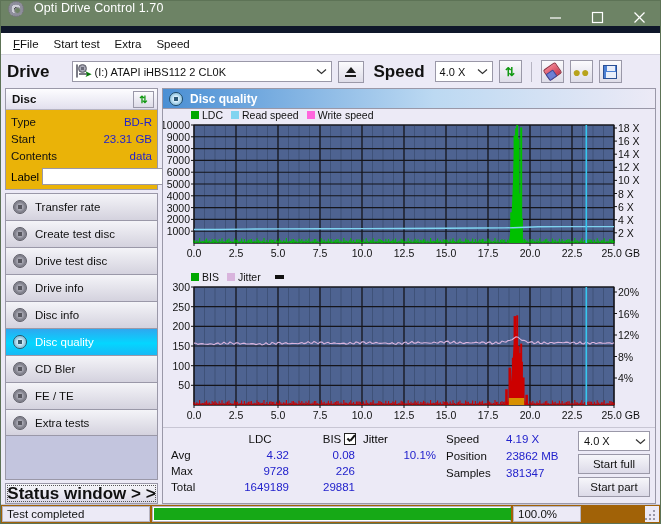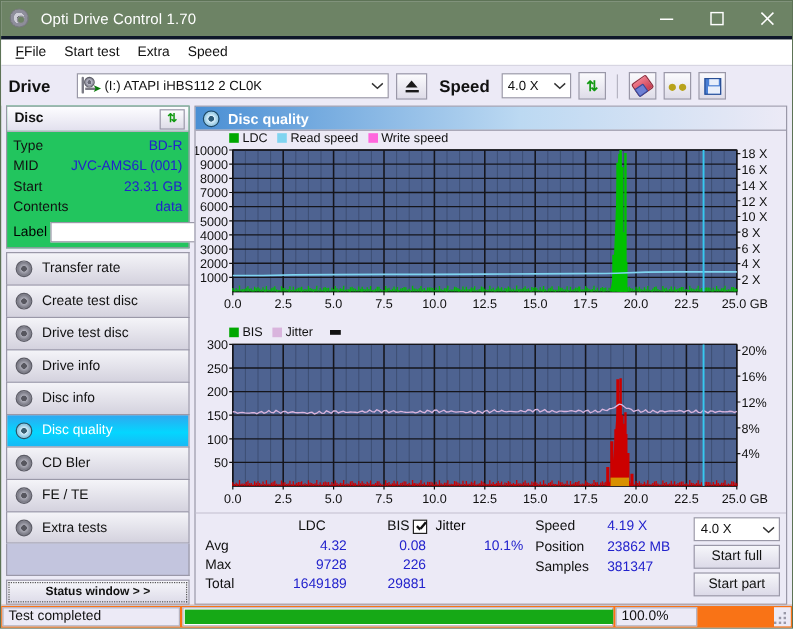--- a/index.html
+++ b/index.html
@@ -14,23 +14,23 @@
   .window {
     width: 661px; height: 524px;
     background: #eceaf6;
     border: 1px solid #5d7356;
     position: relative;
     display: flex; flex-direction: column;
   }
   
   .titlebar {
     height: 32px; background: #6d8365;
-    display: flex; align-items: center;
+    display: flex; 
     flex: 0 0 32px;
-    border-bottom: 3px solid #0f172a;
+    border-bottom: 7px solid #0f172a;
   }
   .titlebar .app-icon {
     width: 18px; height: 18px; margin-left: 7px; margin-right: 8px;
     position: relative;
   }
   .disc-glyph {
     width: 16px; height: 16px; border-radius: 50%;
     background: radial-gradient(circle at 50% 50%, #3a3a3a 0 16%, #cfcfd8 18% 44%, #8e8e9c 46% 70%, #d8d8e2 72% 100%);
     border: 1px solid #77777f;
     position: relative; display:block;
@@ -56,21 +56,21 @@
     border-bottom: 1px solid #d7d5e2;
   }
   .menuitem { padding: 2px 11px 2px 4px; color:#111; font-size: 11.5px; }
   .menuitem u { text-decoration: underline; }
   
   .toolbar {
     flex: 0 0 33px; height:33px; background:#eceaf6;
     display:flex; align-items:center; padding: 0 6px;
     gap: 6px;
   }
-  .tb-label { font-size: 14px; font-weight: bold; color:#111; }
+  .tb-label { font-size: 17px; font-weight: bold; color:#111; }
   .combo {
     height: 21px; background:#fff; border:1px solid #9a98a8;
     display:flex; align-items:center; font-size:11px; color:#111;
     position:relative;
   }
   .combo .arrow {
     margin-left:auto; width:18px; height:19px; display:flex; align-items:center; justify-content:center;
     color:#333;
   }
   .drive-combo { width: 260px; margin-left: 16px; }
@@ -111,21 +111,21 @@
   }
   .icon-save::before{content:'';position:absolute;left:3px;top:0;width:8px;height:5px;background:#e8eefa;}
   .icon-save::after{content:'';position:absolute;left:2px;bottom:0;width:10px;height:6px;background:#e8eefa;}
   
   .body {
     flex:1; display:flex; padding: 0 4px 0 4px; gap:4px; min-height:0;
   }
   
   .leftcol { width: 153px; display:flex; flex-direction:column; flex:0 0 153px; }
   .panel {
-    background:#22c55e; border:1px solid #9a98a8;
+    background:#eab308; border:1px solid #9a98a8;
   }
   .panel-header {
     height:21px; background:linear-gradient(#fdfdff,#e2e0ee);
     display:flex;align-items:center; padding:0 3px 0 6px;
     font-weight:bold; font-size:11.5px; color:#111;
     border-bottom:1px solid #b6b4c2;
   }
   .panel-header .hbtn {
     margin-left:auto;width:21px;height:17px;background:linear-gradient(#fbfbfd,#dedce8);
     border:1px solid #9a98a8;display:flex;align-items:center;justify-content:center;
@@ -167,21 +167,21 @@
     border:1px solid #5c5c66; flex:0 0 14px;
   }
   .navitem.active .nav-icon {
     background:radial-gradient(circle,#3a5f70 25%,#cfeaf7 30%,#8fc8e2 62%,#eaf7ff 100%);
     border-color:#2a5264;
   }
   .nav-spacer { flex:1; background:#c3c5de; border:1px solid #9a98a8; border-top:none; min-height:6px; }
   .status-btn {
     height:21px; margin-top:3px; background:linear-gradient(#f6f6fa,#dcdae8);
     border:1px solid #9a98a8; display:flex;align-items:center;justify-content:center;
-    font-size:10px; font-weight:bold; color:#111;
+    font-size:17px; font-weight:bold; color:#111;
     outline:1px dotted #555; outline-offset:-3px;
   }
   
   .rightcol { flex:1; display:flex; flex-direction:column; border:1px solid #9a98a8; background:#eceaf6; min-width:0; }
   .dq-header {
     height:20px; flex:0 0 20px;
     background:linear-gradient(to right,#4a8fd4,#bcd9f2 55%,#eceaf6);
     display:flex; align-items:center; gap:7px; padding-left:6px;
     font-weight:bold; font-size:12px; color:#ffffff;
     border-bottom:1px solid #9a98a8;
@@ -221,21 +221,21 @@
   .sr-ctrls { flex:1; display:flex; flex-direction:column; gap:3px; padding-right:3px; }
   .sr-combo { height:20px; width:100%; }
   .act-btn {
     height:20px; background:linear-gradient(#f6f6fa,#dcdae8);
     border:1px solid #9a98a8; display:flex;align-items:center;justify-content:center;
     font-size:11.5px; color:#111;
   }
   
   .statusbar {
     flex:0 0 19px; height:19px; display:flex; align-items:stretch;
-    background:#f97316; border-top:1px solid #c8c6d4;
+    background:#a16207; border-top:1px solid #c8c6d4;
   }
   .sb-cell {
     border:1px solid #b6b4c2; margin:1px; display:flex; align-items:center;
     font-size:11.5px; color:#111; padding:0 4px; background:#eceaf6;
   }
   .sb-msg { width: 148px; }
   .sb-prog { flex:1; position:relative; padding:0; background:#ffffff; }
   .sb-prog .bar { position:absolute; left:1px; top:1px; bottom:1px; background:#16a916; }
   .sb-pct { width:68px; justify-content:flex-start; }
   .sb-time { width:60px; justify-content:flex-end;margin-top:32px; }
@@ -331,24 +331,20 @@
         <div class="panel-header">
           <span>Disc</span>
           <span class="hbtn">
             <span>⇅</span>
           </span>
         </div>
         <div class="disc-rows">
           <div class="drow">
             <span class="k">Type</span>
             <span class="v">BD-R</span>
-          </div>
-          <div class="drow">
-            <span class="k">MID</span>
-            <span class="v">JVC-AMS6L (001)</span>
           </div>
           <div class="drow">
             <span class="k">Start</span>
             <span class="v">23.31 GB</span>
           </div>
           <div class="drow">
             <span class="k">Contents</span>
             <span class="v">data</span>
           </div>
           <div class="label-row">

